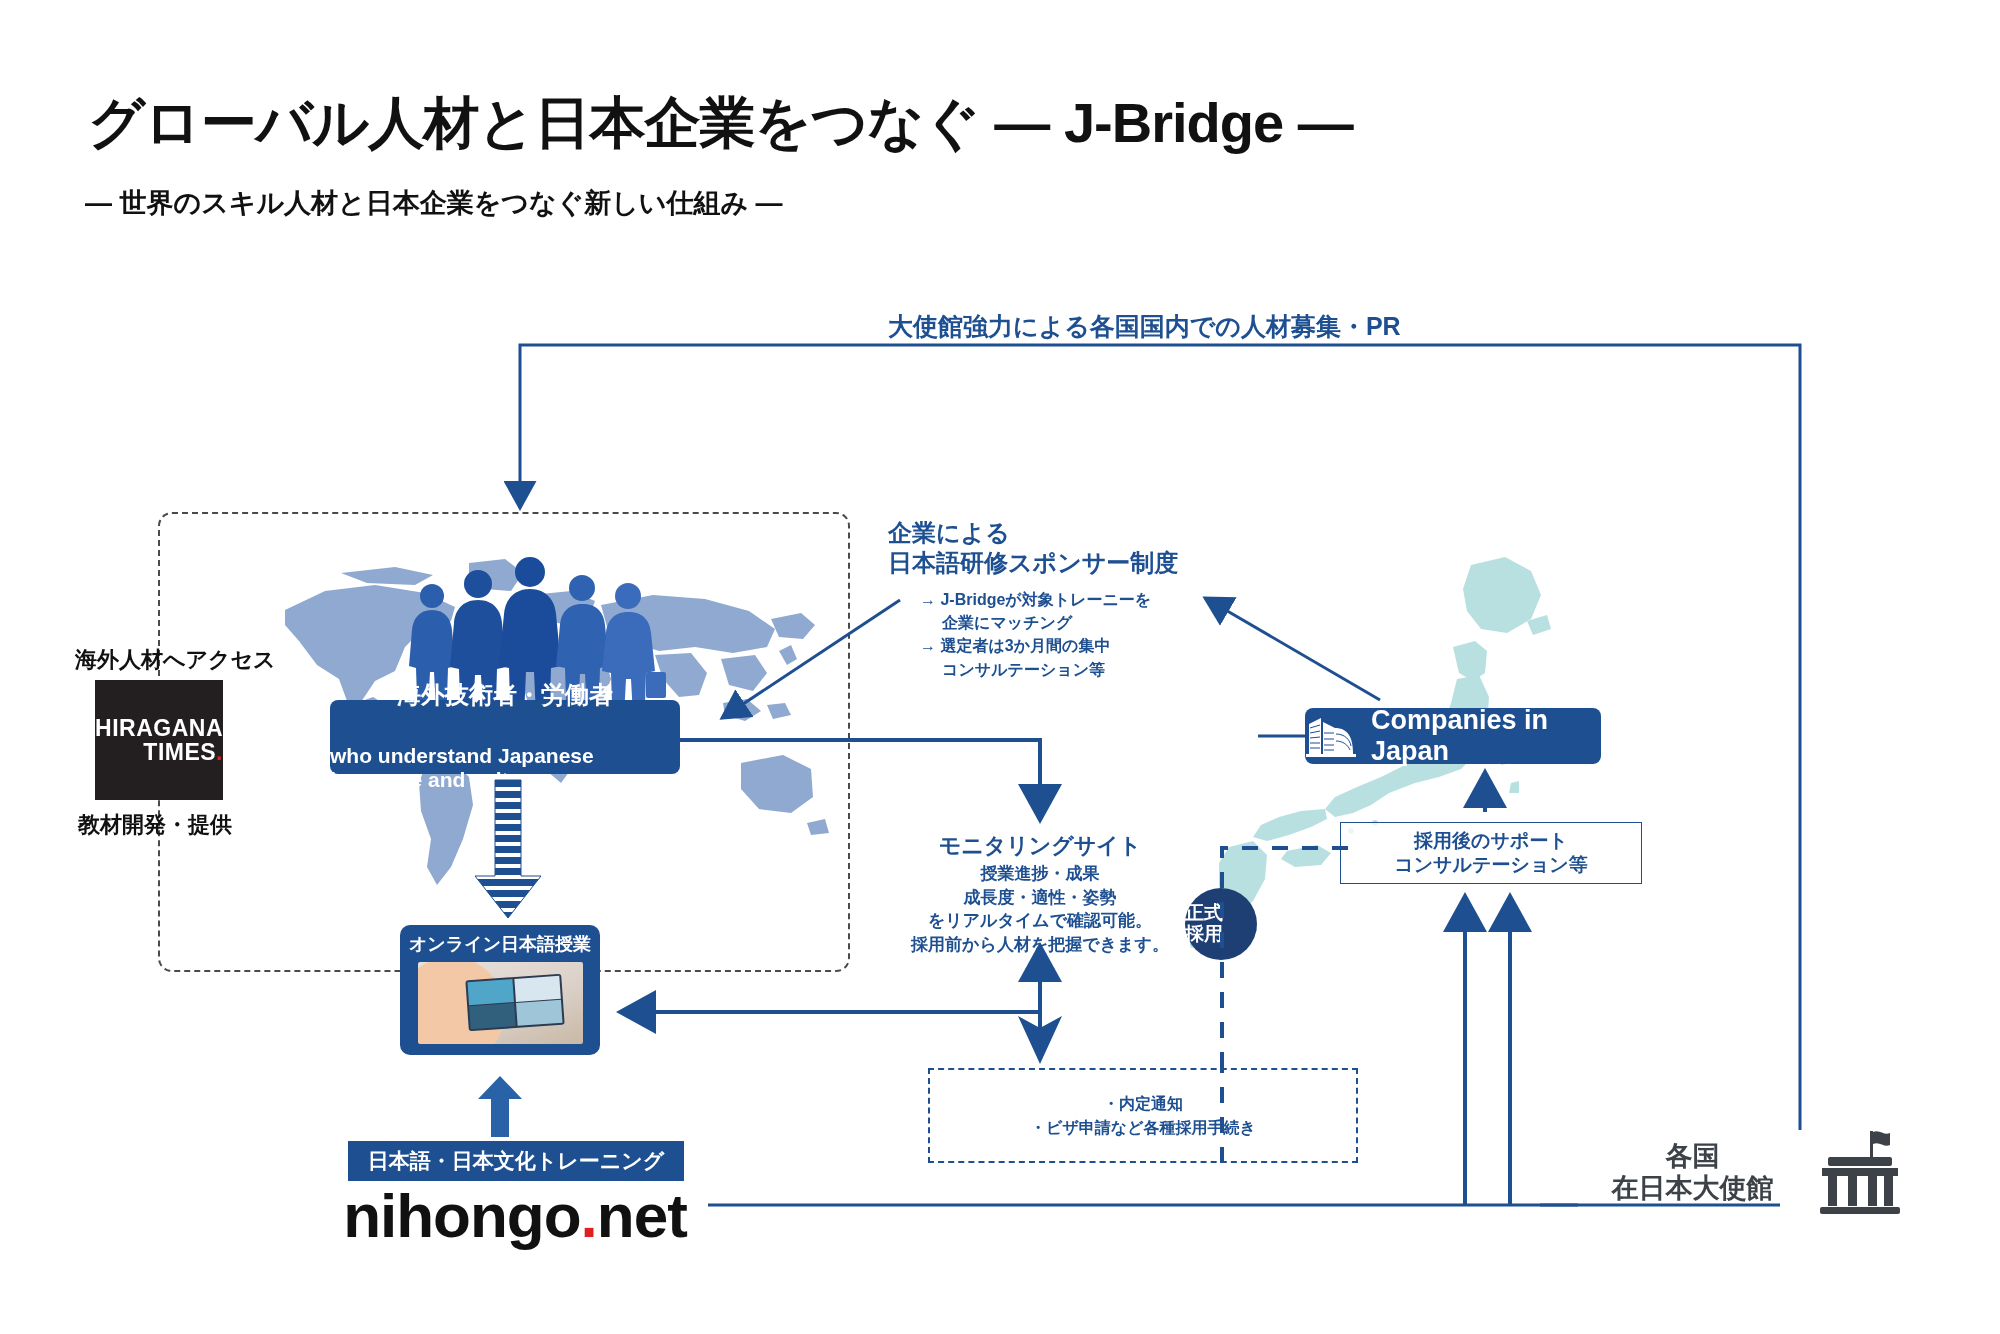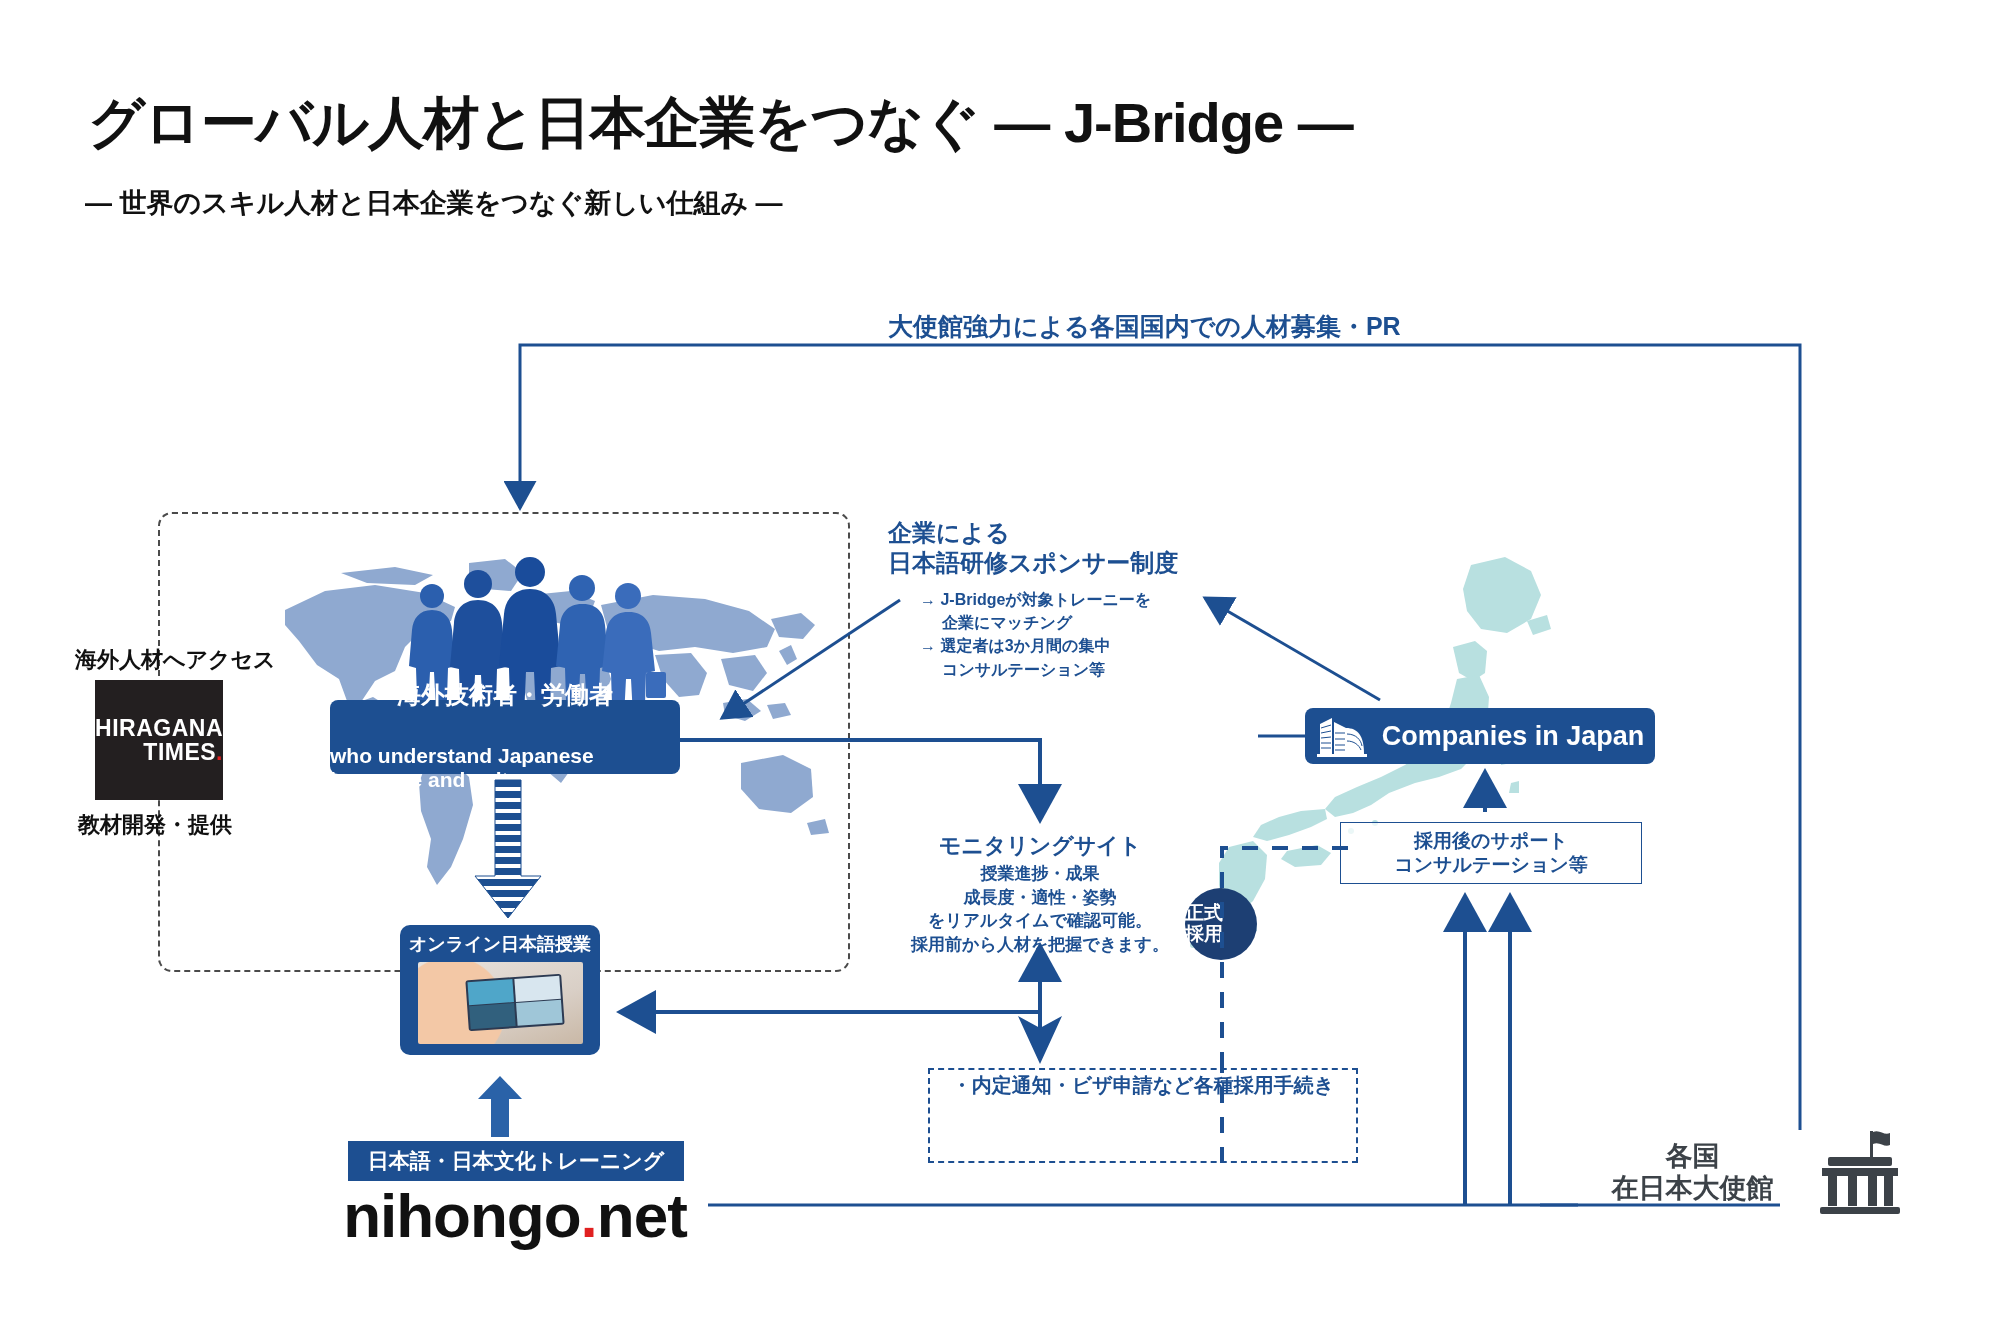--- a/index.html
+++ b/index.html
@@ -127,22 +127,22 @@
     position:absolute;left:905px;top:815px;width:270px;text-align:center;
     font-size:17px;font-weight:bold;color:#1d4f91;line-height:1.4;
   }
   #monitoring .hd{font-size:22px;margin-top:16px;}
 
   
   #japan-map{position:absolute;left:1175px;top:555px;width:480px;height:400px;}
 
   
   #companies-box{
-    left:1305px;top:708px;width:350px;height:56px;border-radius:8px;
-    flex-direction:row;gap:14px;
+    left:1305px;top:708px;width:296px;height:56px;border-radius:8px;
+    flex-direction:row;gap:14px;justify-content:flex-end;
   }
   #companies-box .t1{font-size:27px;font-weight:bold;}
 
   
   #support-box{
     position:absolute;left:1340px;top:822px;width:302px;height:62px;
     border:1.5px solid #1d4f91;background:rgba(255,255,255,.72);
     display:flex;flex-direction:column;align-items:center;justify-content:center;
     font-size:19px;font-weight:bold;color:#1d4f91;line-height:1.25;box-sizing:border-box;
   }
@@ -151,22 +151,22 @@
   #hire-badge{
     position:absolute;left:1185px;top:888px;width:72px;height:72px;border-radius:50%;
     background:#1d3f73;color:#fff;display:flex;flex-direction:column;
     align-items:flex-start;justify-content:center;font-size:19px;font-weight:bold;line-height:1.1;
   }
 
   
   #offer-box{
     position:absolute;left:928px;top:1068px;width:430px;height:95px;
     border:2.5px dashed #1d4f91;box-sizing:border-box;
-    display:flex;flex-direction:row;align-items:flex-start;justify-content:center;
-    font-size:20px;font-weight:bold;color:#1d4f91;line-height:1.5;
+    display:flex;flex-direction:column;align-items:center;justify-content:center;
+    font-size:16px;font-weight:bold;color:#1d4f91;line-height:1.5;
   }
 
   
   #embassy-label{
     position:absolute;left:1585px;top:1140px;width:215px;text-align:center;
     font-size:27px;font-weight:bold;color:#3c4248;line-height:1.2;
   }
   #embassy-icon{position:absolute;left:1818px;top:1127px;width:84px;height:92px;}
 
   

